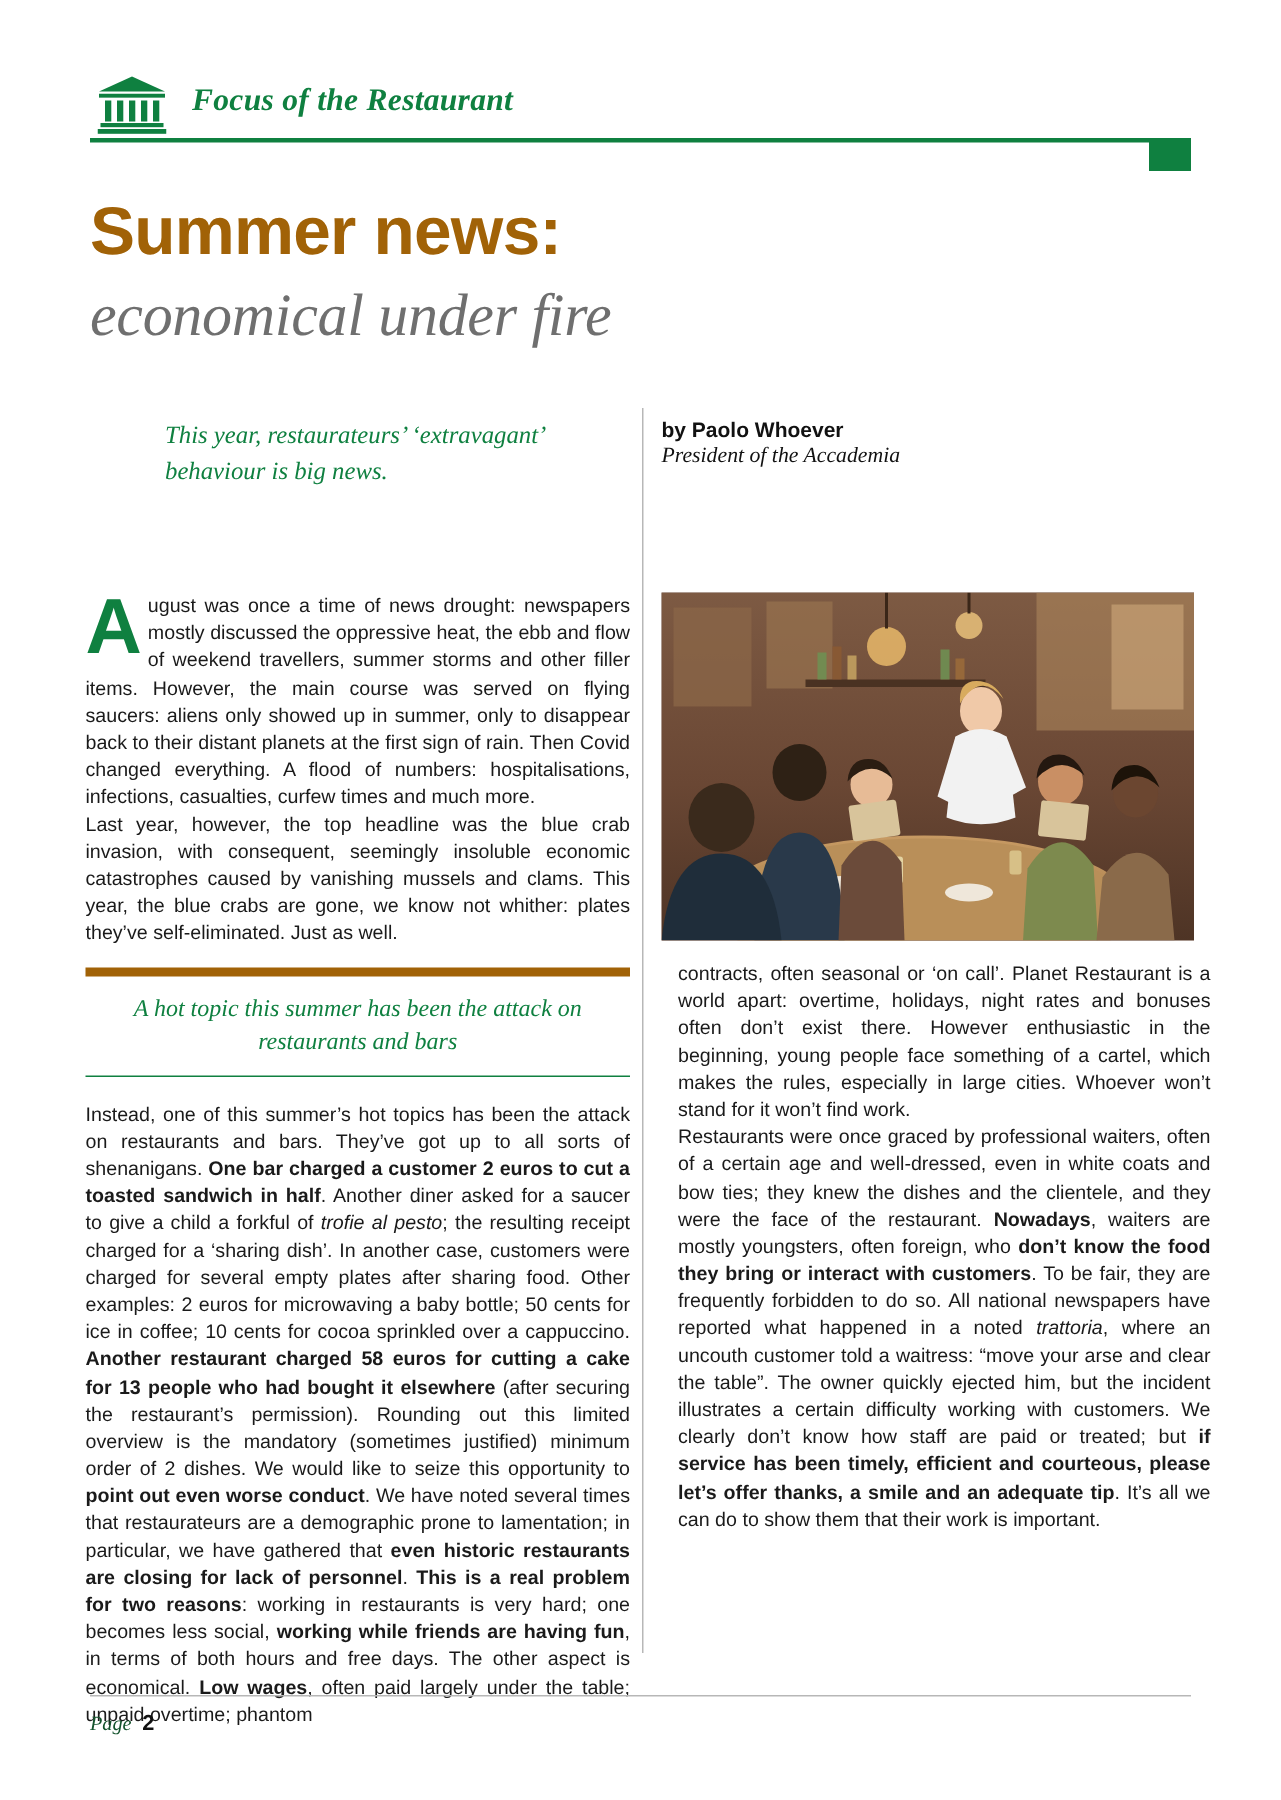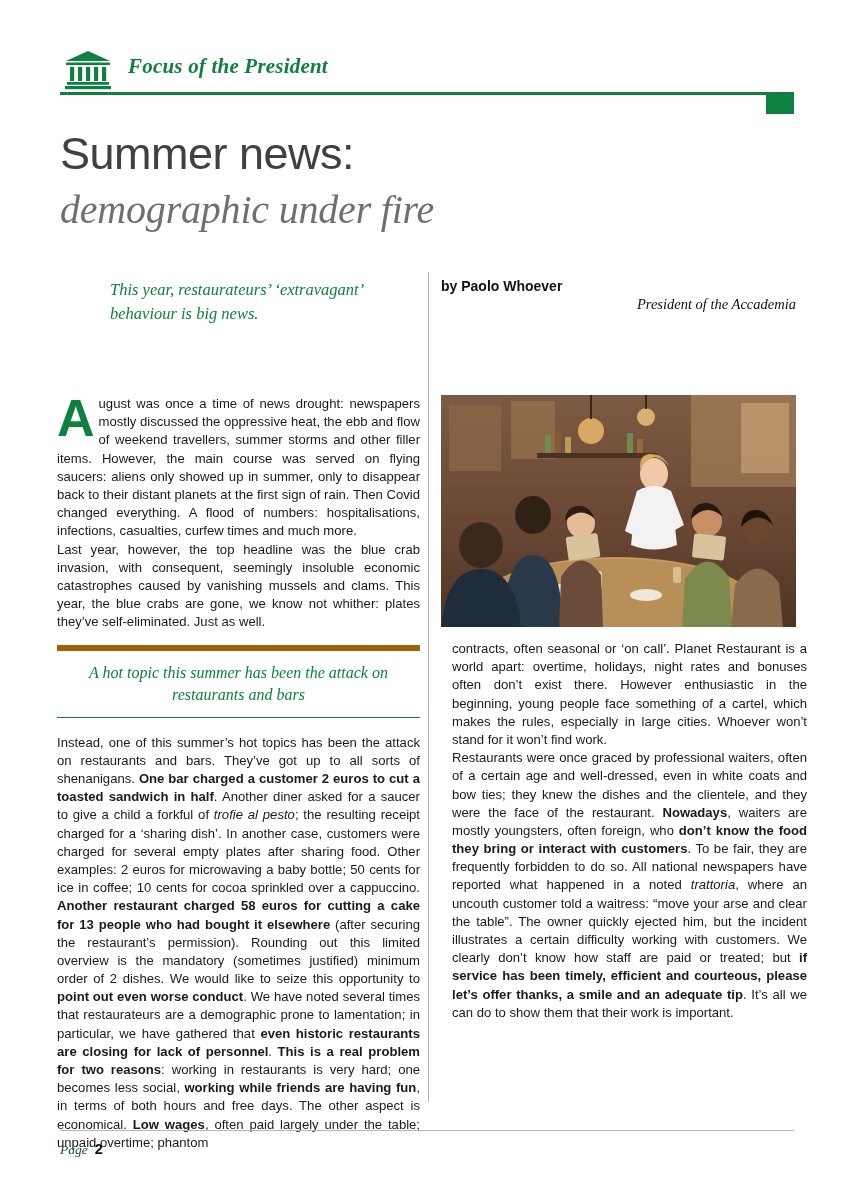--- a/index.html
+++ b/index.html
@@ -62,23 +62,23 @@
     color: #0f8040;
     letter-spacing: 0.2px;
   }
 
   
   .title-main {
     position: absolute;
     left: 60px;
     top: 128px;
     font-family: "Liberation Sans", sans-serif;
-    font-weight: normal;
+    font-weight: bold;
     font-size: 45px;
-    color: #404040;
+    color: #a16207;
     letter-spacing: -0.5px;
   }
   .title-sub {
     position: absolute;
     left: 60px;
     top: 186px;
     font-family: "Liberation Serif", serif;
     font-style: italic;
     font-size: 40px;
     color: #6f6f6f;
@@ -108,21 +108,20 @@
     font-size: 14px;
     font-weight: bold;
     color: #111;
     margin-bottom: 2px;
   }
   .byline-role {
     font-family: "Liberation Serif", serif;
     font-style: italic;
     font-size: 14.5px;
     color: #111;
-    text-align: right;
   }
 
   
   .col-divider {
     position: absolute;
     left: 428px;
     top: 272px;
     width: 1px;
     height: 830px;
     background: #b7b7b7;
@@ -234,27 +233,27 @@
         <rect x="1" y="12.5" width="44" height="2.6" fill="#0f8040"></rect>
         <rect x="5" y="17" width="4.2" height="14" fill="#0f8040"></rect>
         <rect x="13" y="17" width="4.2" height="14" fill="#0f8040"></rect>
         <rect x="21" y="17" width="4.2" height="14" fill="#0f8040"></rect>
         <rect x="29" y="17" width="4.2" height="14" fill="#0f8040"></rect>
         <rect x="37" y="17" width="4.2" height="14" fill="#0f8040"></rect>
         <rect x="2" y="32" width="42" height="2.8" fill="#0f8040"></rect>
         <rect x="0" y="36" width="46" height="3.2" fill="#0f8040"></rect>
       </svg>
     </div>
-    <div class="header-title">Focus of the President</div>
+    <div class="header-title">Focus of the Restaurant</div>
     <div class="header-rule"></div>
     <div class="header-square"></div>
   </div>
 
   <div class="title-main">Summer news:</div>
-  <div class="title-sub">demographic under fire</div>
+  <div class="title-sub">economical under fire</div>
 
   <div class="standfirst">This year, restaurateurs’ ‘extravagant’ behaviour is big news.</div>
   <div class="byline">
     <div class="byline-author">by Paolo Whoever</div>
     <div class="byline-role">President of the Accademia</div>
   </div>
 
   <div class="col-divider"></div>
 
   <div class="photo">

